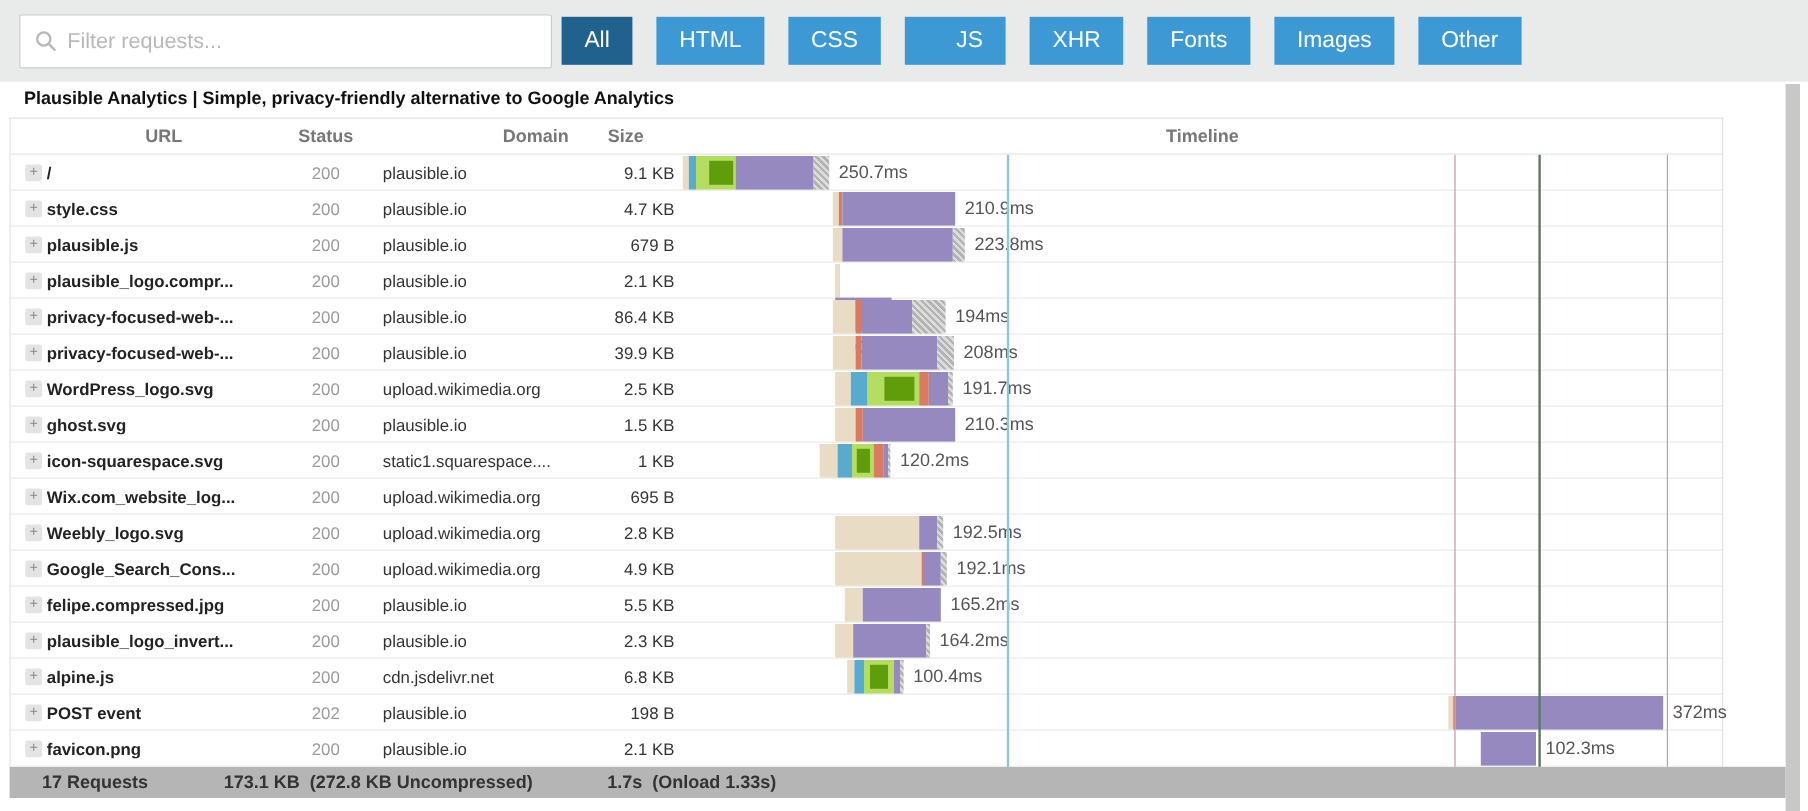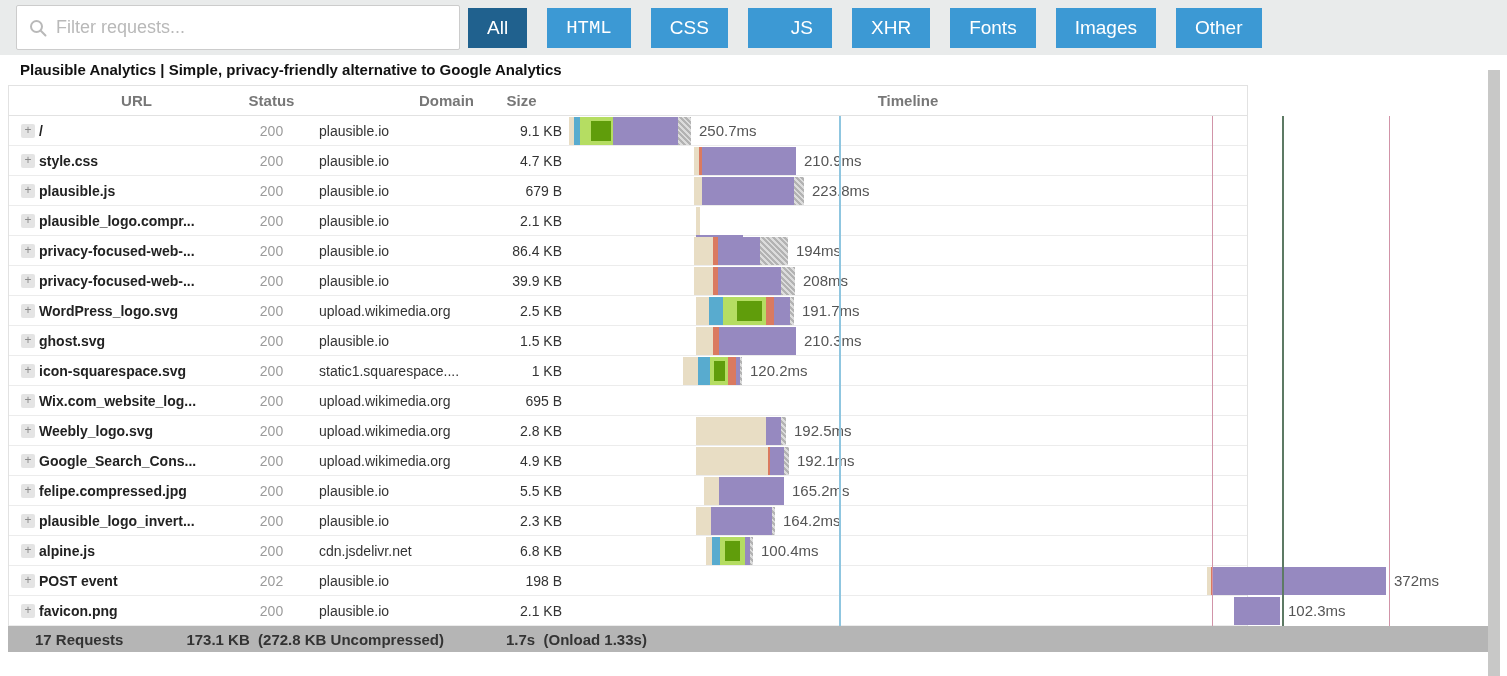--- a/index.html
+++ b/index.html
@@ -1,29 +1,29 @@
 <!DOCTYPE html>
 <html><head>
 <meta charset="utf-8">
 <style>
   *{margin:0;padding:0;box-sizing:border-box}
   html,body{width:1507px;height:676px}
   body{font-family:"Liberation Sans",sans-serif;background:#fff;overflow:hidden;position:relative}
 
-  .topbar{height:55px;background:#e9ebeb;display:flex;align-items:center;padding-left:16px}
+  .topbar{height:68px;background:#e9ebeb;display:flex;align-items:center;padding-left:16px}
   .search{width:444px;height:45px;background:#fff;border:1px solid #cccccc;border-radius:2px;display:flex;align-items:center;padding:0 12px;margin-right:8px}
   .search svg{flex:0 0 auto}
   .search input{border:none;outline:none;flex:1;font-size:18px;color:#555;margin-left:9px;font-family:inherit;background:transparent}
   .search input::placeholder{color:#b9b9b9}
   .tabs{display:flex;gap:20px;height:40px}
   .tab{color:#fff;font-size:19px;display:flex;align-items:center;padding:0 19px;cursor:pointer;user-select:none}
 
   .title{height:30px;line-height:30px;padding-left:20px;font-size:15px;font-weight:bold;color:#111}
 
-  .table{margin-left:8px;width:1240px;border:1px solid #e2e2e2;border-bottom:none}
+  .table{margin-left:8px;width:1428px;border:1px solid #e2e2e2;border-bottom:none}
   .thead{display:flex;height:30px;align-items:center;color:#777;font-weight:bold;font-size:15px;border-bottom:1px solid #e2e2e2;background:#fff}
   .c-exp{width:30px;flex:0 0 auto}
   .c-url{width:195px;flex:0 0 auto;text-align:center;overflow:hidden}
   .c-status{width:75px;flex:0 0 auto;text-align:center}
   .c-domain{width:165px;flex:0 0 auto;text-align:right;overflow:hidden}
   .c-size{width:95px;flex:0 0 auto;text-align:center}
   .c-tl{flex:1;text-align:center;position:relative}
 
   .tbody{position:relative;background:#fff}
   .row{display:flex;height:30px;align-items:center;border-bottom:1px solid #ececec;font-size:14px}
@@ -52,21 +52,21 @@
 <div class="topbar">
   <div class="search">
     <svg width="18" height="18" viewBox="0 0 18 18">
       <circle cx="7.5" cy="7.5" r="5.5" fill="none" stroke="#b9b9b9" stroke-width="2"></circle>
       <line x1="11.8" y1="11.8" x2="16.5" y2="16.5" stroke="#b9b9b9" stroke-width="2" stroke-linecap="round"></line>
     </svg>
     <input type="text" placeholder="Filter requests..." style="">
   </div>
   <div class="tabs" id="tabs">
       <div class="tab" style="background: rgb(32, 97, 142);">All</div>
-      <div class="tab" style="background: rgb(60, 153, 212); font-family: Liberation Mono, monospace;">HTML</div>
+      <div class="tab" style="background: rgb(60, 153, 212);">HTML</div>
       <div class="tab" style="background: rgb(60, 153, 212);">CSS</div>
       <div class="tab" style="background: rgb(60, 153, 212); padding-left: 43px;">JS</div>
       <div class="tab" style="background: rgb(60, 153, 212);">XHR</div>
       <div class="tab" style="background: rgb(60, 153, 212);">Fonts</div>
       <div class="tab" style="background: rgb(60, 153, 212);">Images</div>
       <div class="tab" style="background: rgb(60, 153, 212);">Other</div>
     </div>
 </div>
 
 <div class="title">Plausible Analytics | Simple, privacy-friendly alternative to Google Analytics</div>

